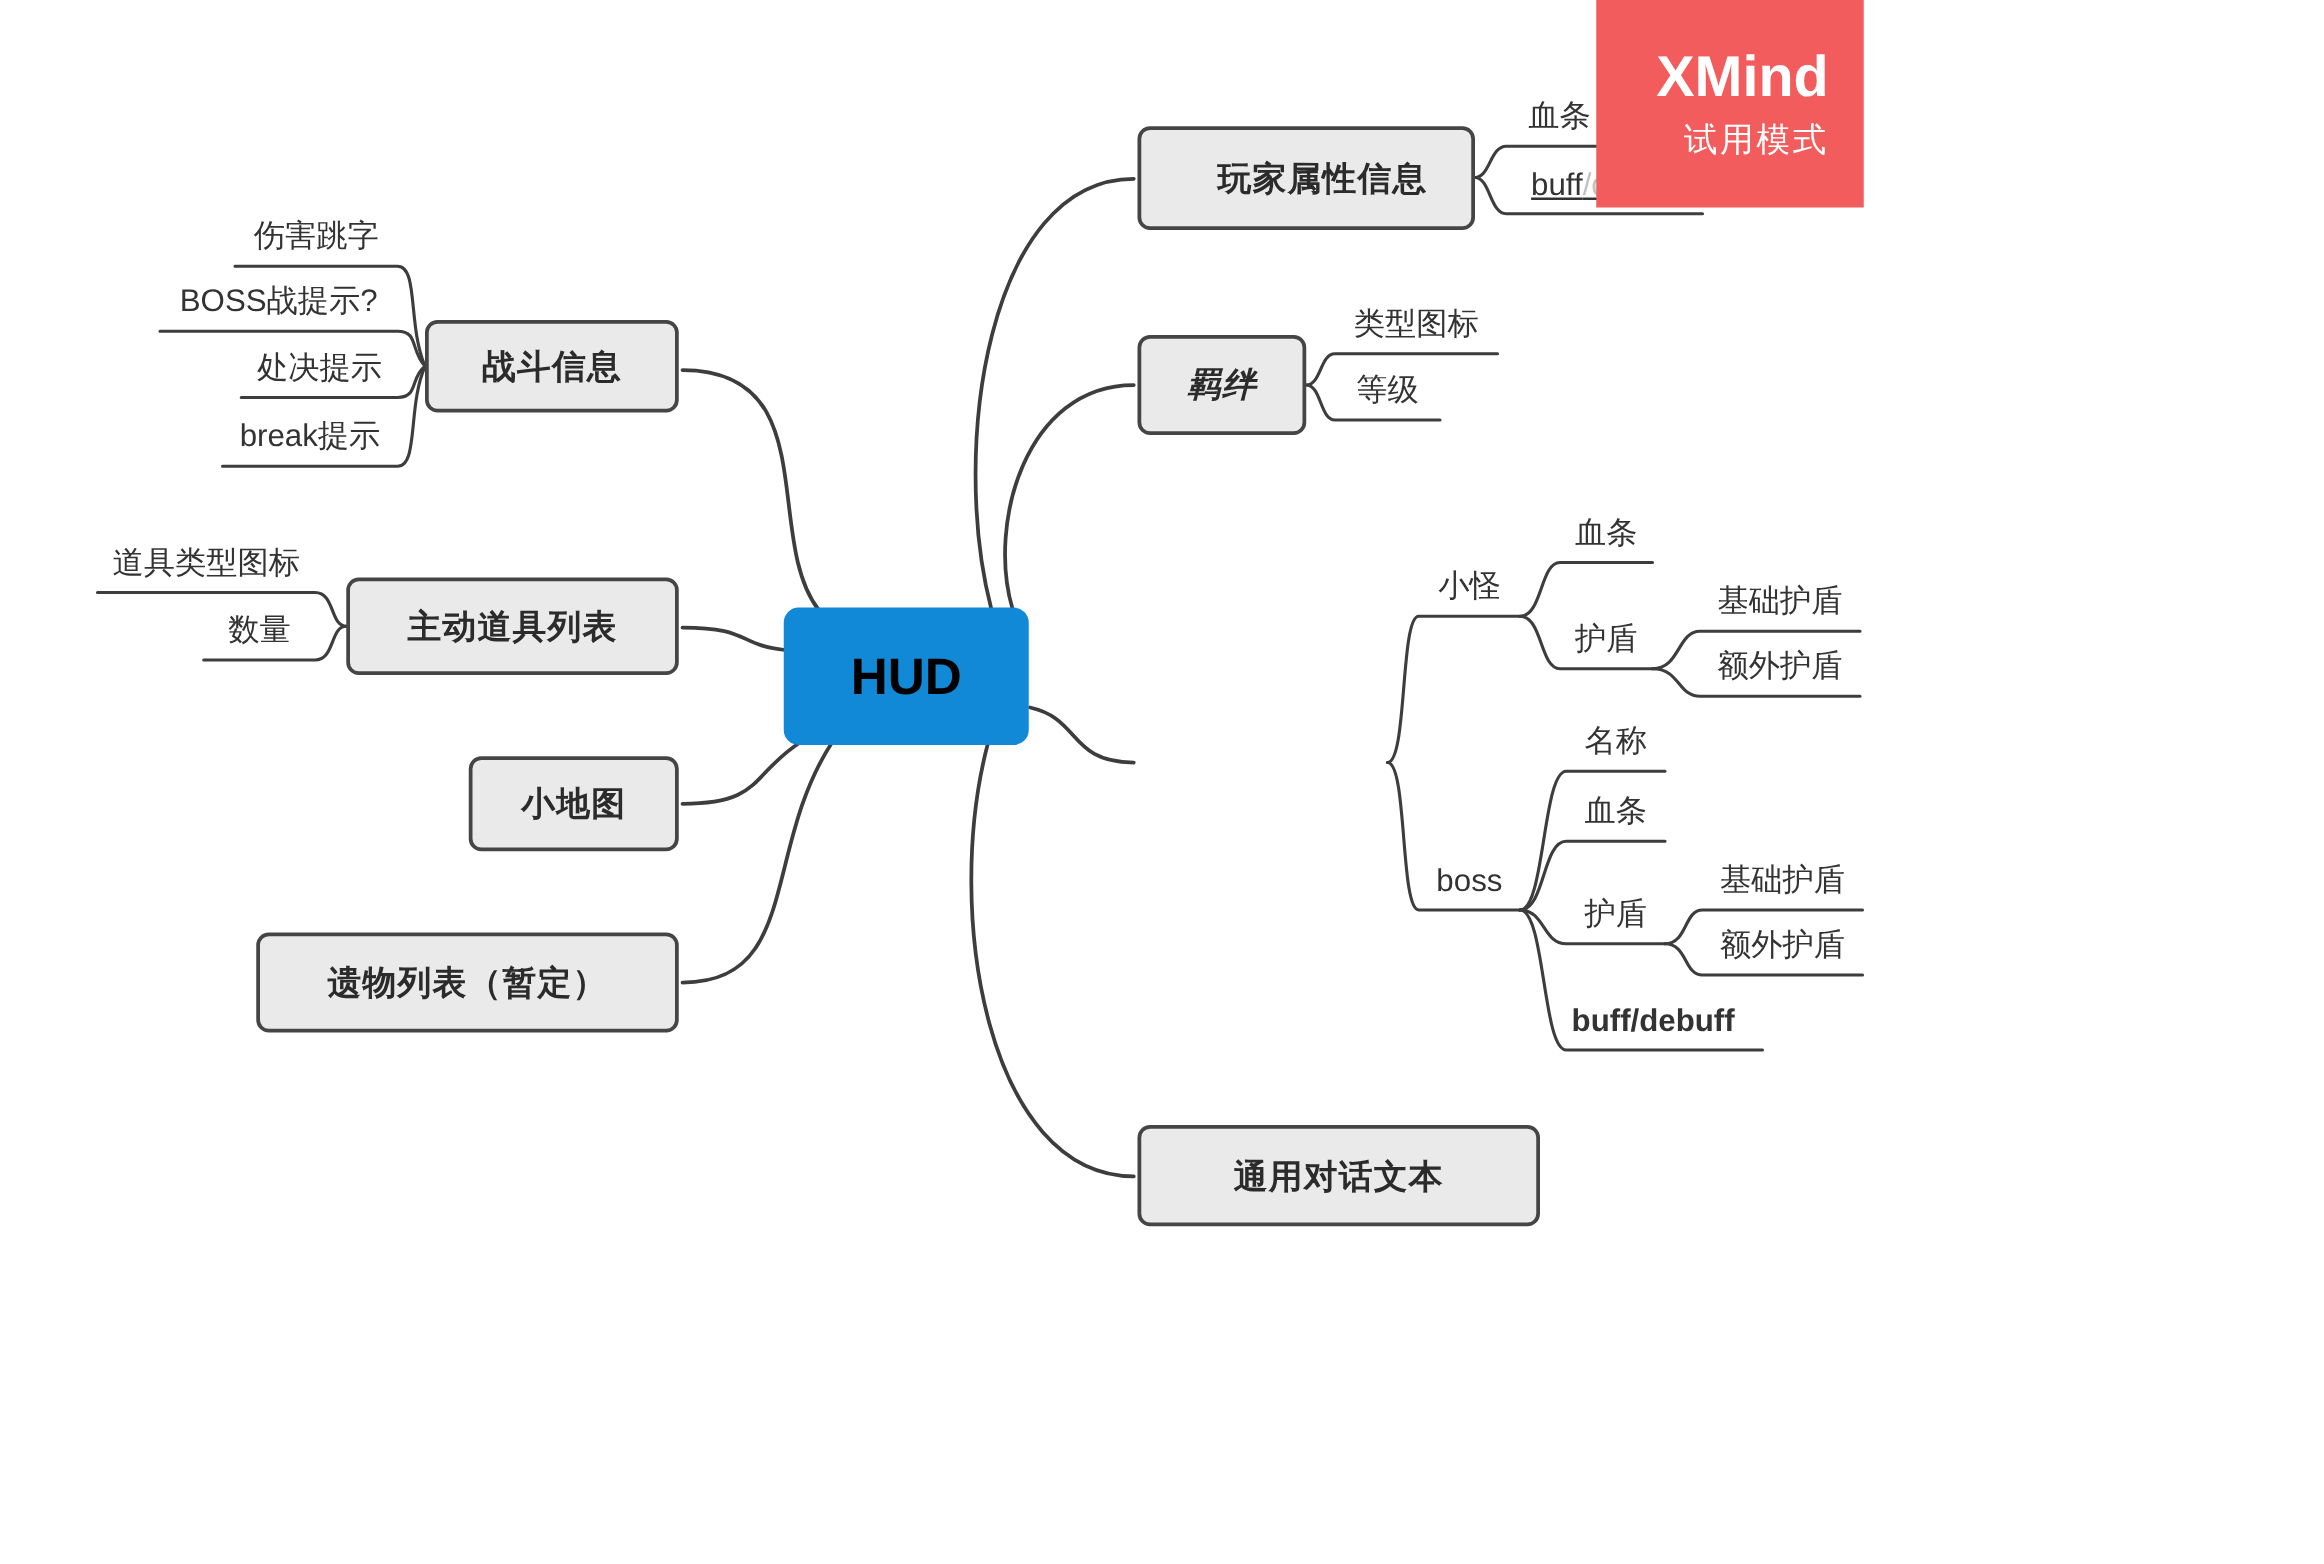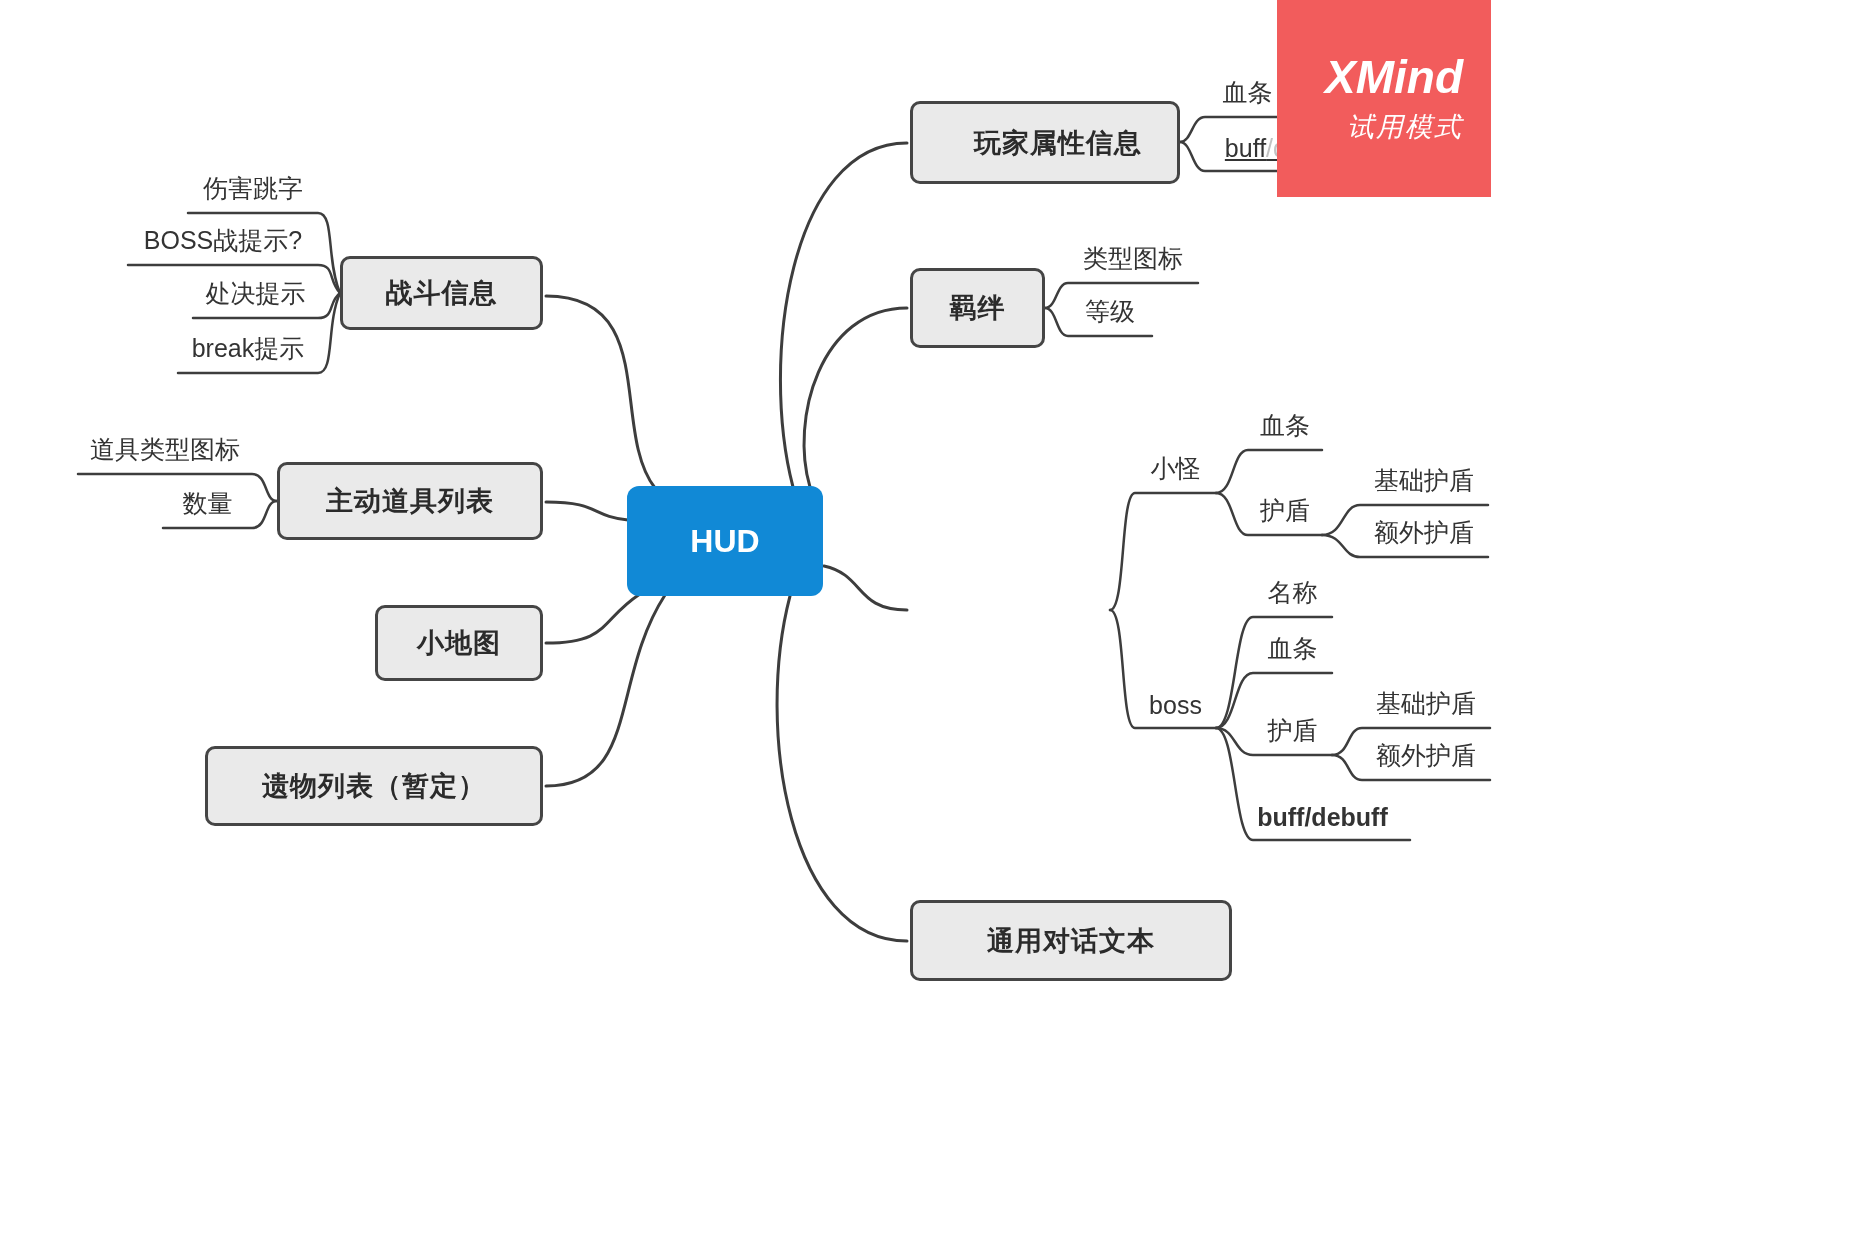--- a/index.html
+++ b/index.html
@@ -26,21 +26,21 @@
     background:var(--topic-bg);
     border:3px solid var(--topic-border);
     border-radius:10px;
     display:flex;align-items:center;justify-content:center;
     font-weight:bold;font-size:27px;color:var(--text);
     letter-spacing:1px;
     cursor:default;
   }
   .topic.root{
     background:var(--accent-blue);
-    border:none;color:#ffffff;font-size:32px;border-radius:12px;
+    border:none;color:#000000;font-size:41px;border-radius:12px;
     letter-spacing:0;
   }
   .leaf{
     position:absolute;box-sizing:border-box;
     display:flex;align-items:flex-end;justify-content:center;
     font-size:25px;color:#333333;height:36px;padding-bottom:6px;
     white-space:nowrap;
   }
   .leaf .dim{color:var(--muted);}
   .watermark{
@@ -99,21 +99,21 @@
   </svg>
 
   <div class="topic root" style="left:627px;top:486px;width:196px;height:110px;">HUD</div>
 
   <div class="topic" style="left:340px;top:256px;width:203px;height:74px;">战斗信息</div>
   <div class="topic" style="left:277px;top:462px;width:266px;height:78px;">主动道具列表</div>
   <div class="topic" style="left:375px;top:605px;width:168px;height:76px;">小地图</div>
   <div class="topic" style="left:205px;top:746px;width:338px;height:80px;">遗物列表（暂定）</div>
 
   <div class="topic" style="left:910px;top:101px;width:270px;height:83px;padding-left:26px;">玩家属性信息</div>
-  <div class="topic" style="left:910px;top:268px;width:135px;height:80px;">羁绊</div>
+  <div class="topic" style="left:910px;top:268px;width:135px;height:80px;font-style:italic;">羁绊</div>
   <div class="topic" style="left:910px;top:900px;width:322px;height:81px;">通用对话文本</div>
 
   <div class="leaf" style="left:188px;top:175px;width:130px;">伤害跳字</div>
   <div class="leaf" style="left:128px;top:227px;width:190px;">BOSS战提示?</div>
   <div class="leaf" style="left:193px;top:280px;width:125px;">处决提示</div>
   <div class="leaf" style="left:178px;top:335px;width:140px;">break提示</div>
 
   <div class="leaf" style="left:78px;top:436px;width:174px;">道具类型图标</div>
   <div class="leaf" style="left:163px;top:490px;width:89px;">数量</div>
 
@@ -134,18 +134,18 @@
   <div class="leaf" style="left:1360px;top:467px;width:128px;">基础护盾</div>
   <div class="leaf" style="left:1360px;top:519px;width:128px;">额外护盾</div>
 
   <div class="leaf" style="left:1253px;top:579px;width:79px;">名称</div>
   <div class="leaf" style="left:1253px;top:635px;width:79px;">血条</div>
   <div class="leaf" style="left:1253px;top:717px;width:79px;">护盾</div>
   <div class="leaf" style="left:1362px;top:690px;width:128px;">基础护盾</div>
   <div class="leaf" style="left:1362px;top:742px;width:128px;">额外护盾</div>
   <div class="leaf" style="left:1244px;top:802px;width:157px;font-weight:bold;">buff/debuff</div>
 
-  <div class="watermark" style="left:1277px;top:0px;width:214px;height:197px;font-style:italic;">
+  <div class="watermark" style="left:1277px;top:0px;width:214px;height:166px;">
     <div class="brand">XMind</div>
     <div class="mode">试用模式</div>
   </div>
 
 </div>
 
 </body></html>

